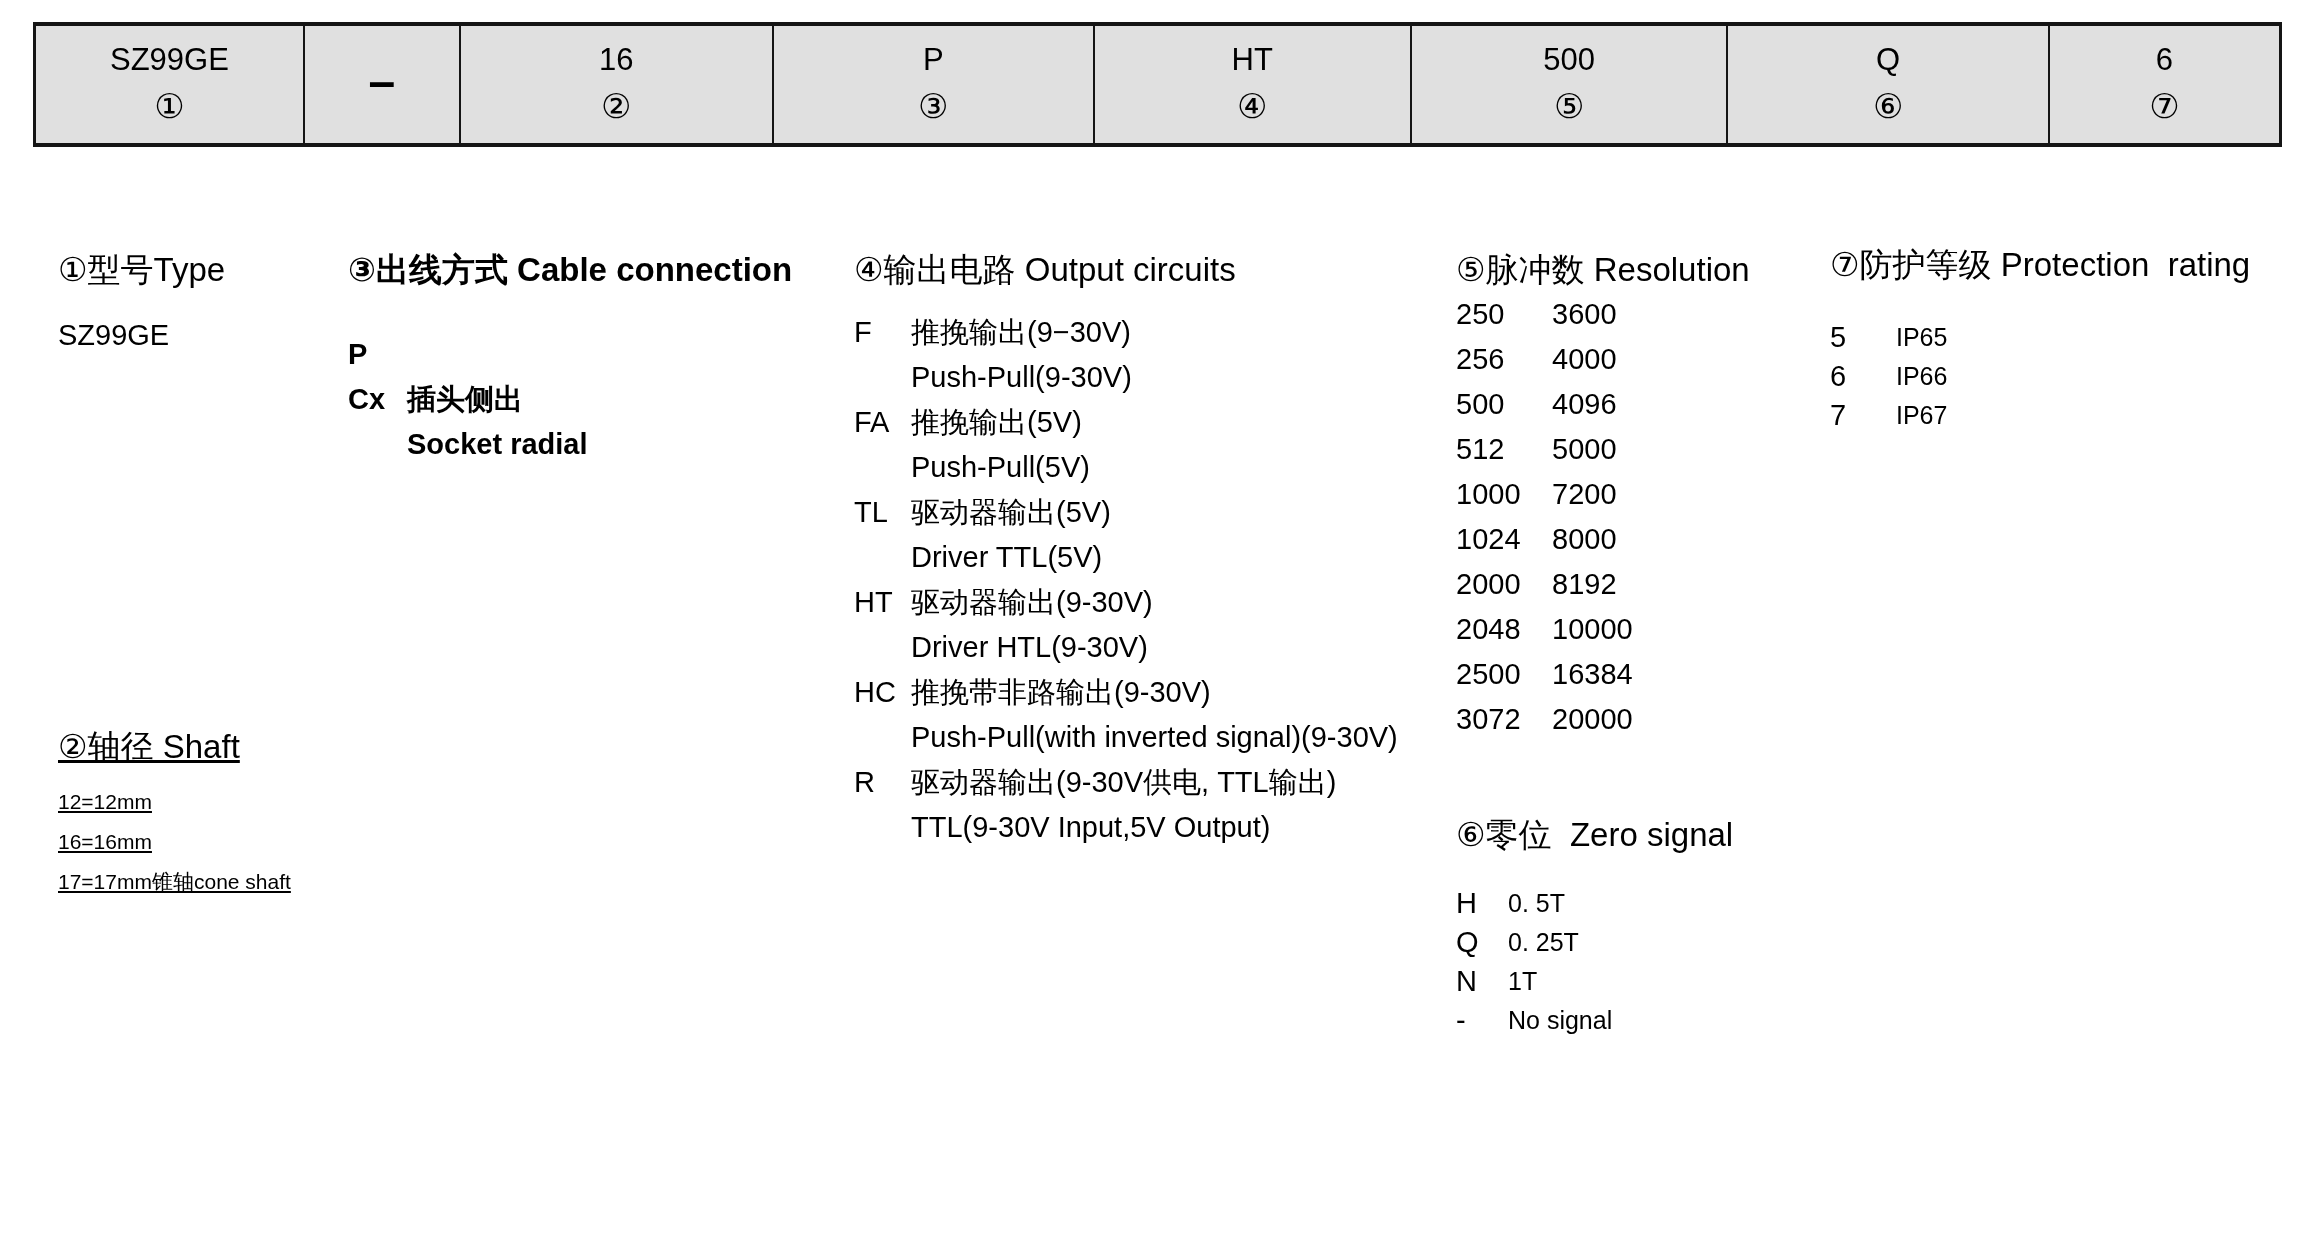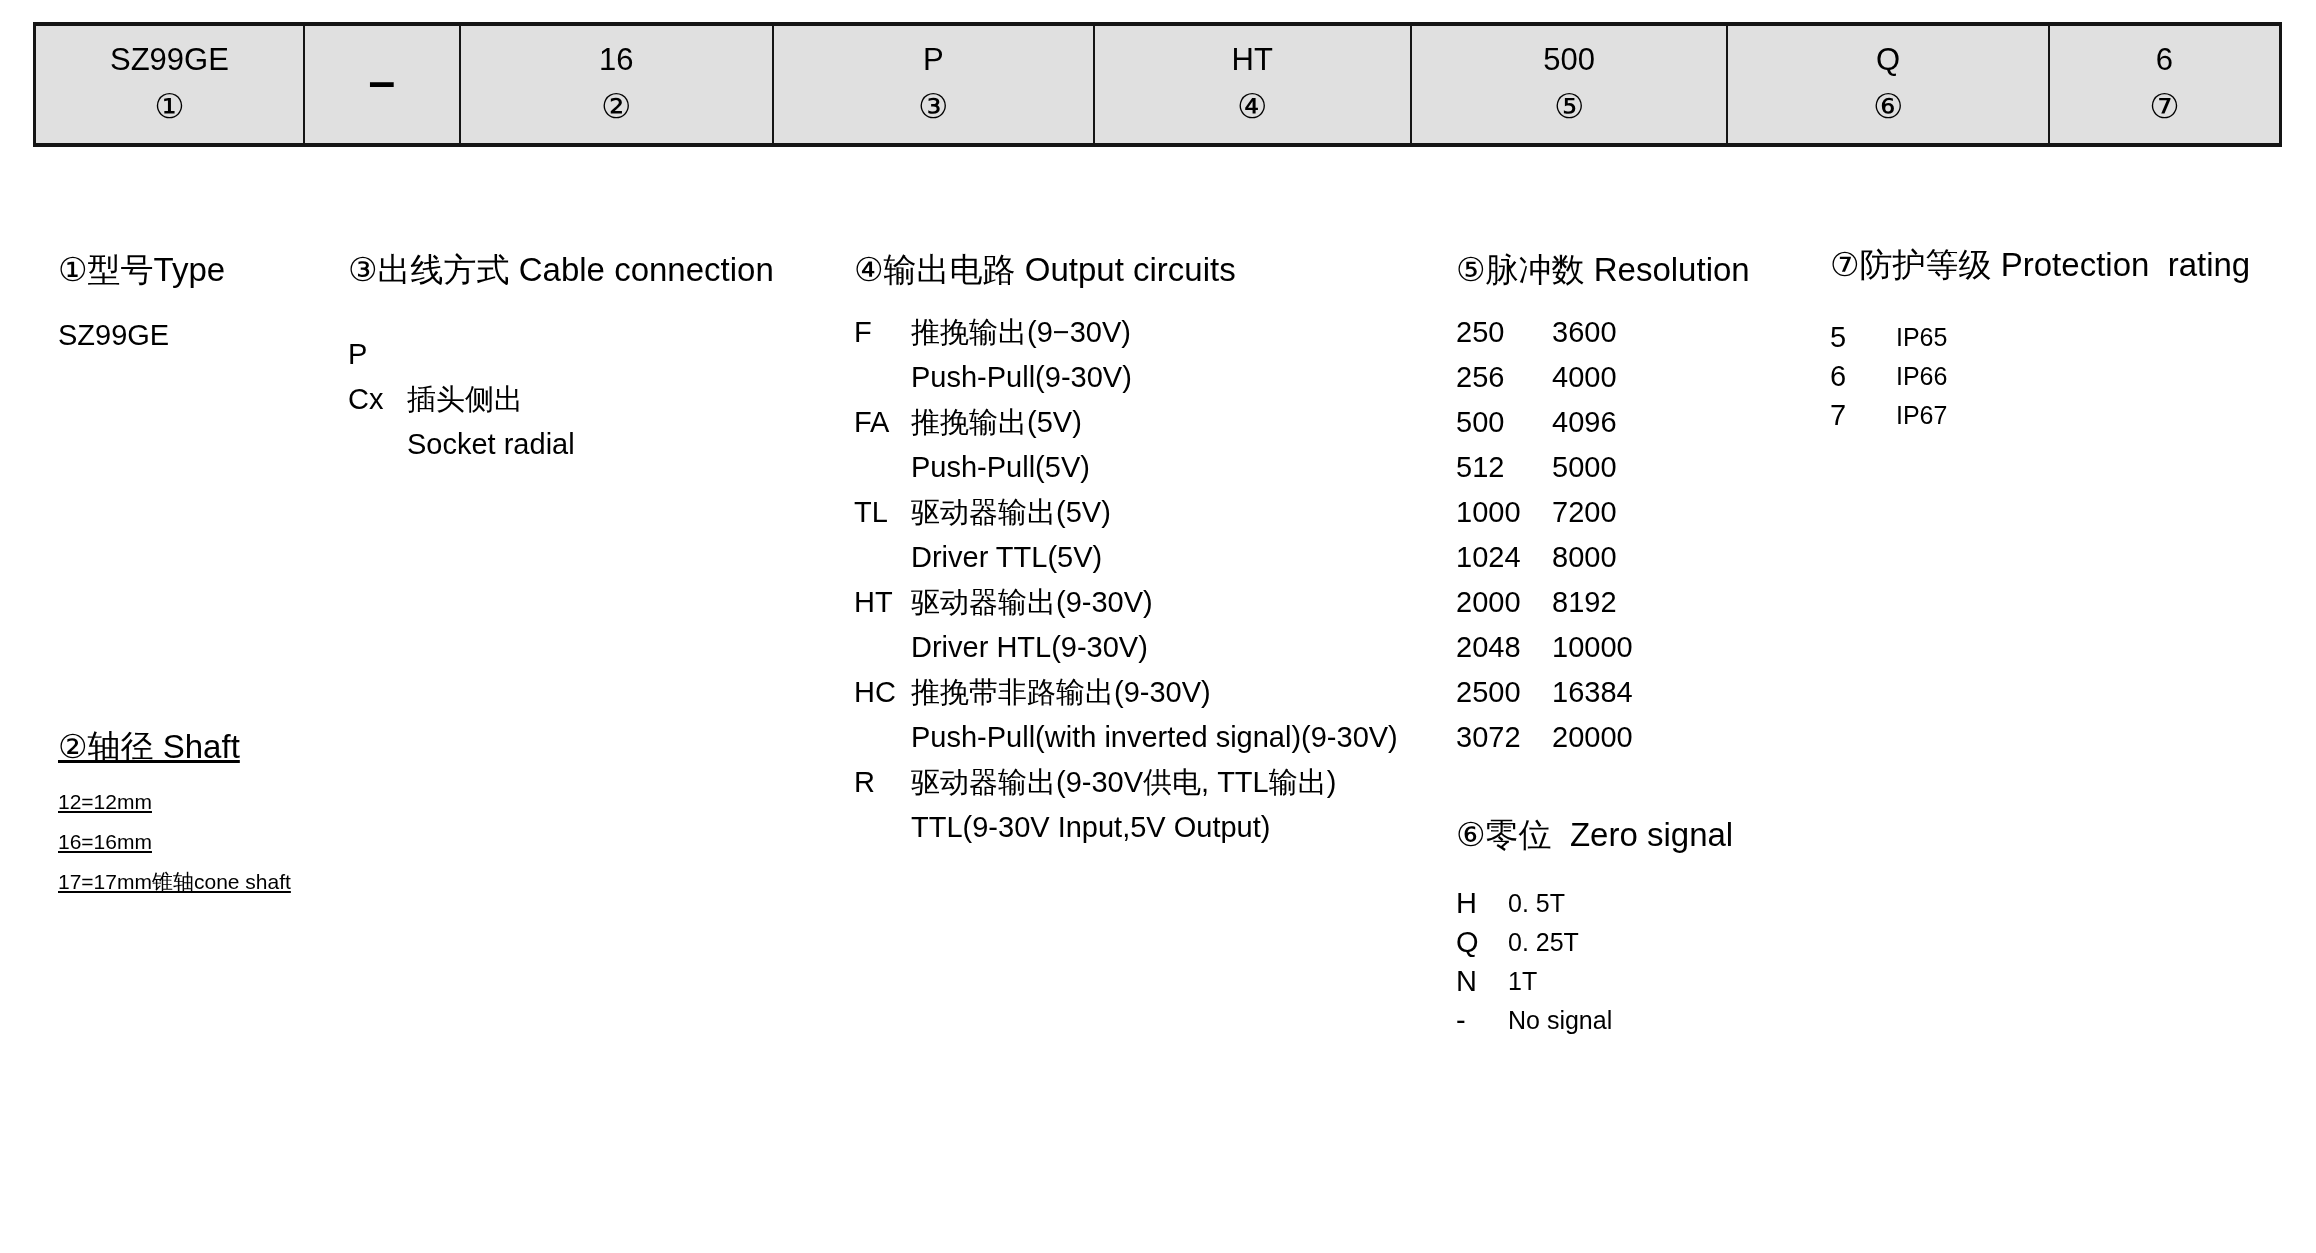--- a/index.html
+++ b/index.html
@@ -26,31 +26,31 @@
   .c4{flex:318 0 0;} .c5{flex:317 0 0;} .c6{flex:322 0 0;} .c7{flex:231 0 0;}
 
   
   .section{position:absolute;}
   .sec-title{font-size:33px;line-height:45px;white-space:pre;}
   .sec-type{left:58px;top:247px;width:280px;}
   .sec-type .value{font-size:29px;line-height:40px;margin-top:23px;}
   .sec-shaft{left:58px;top:724px;width:420px;text-decoration:underline;}
   .sec-shaft .plain-list{margin-top:13px;}
   .plain-list .line{font-size:21px;line-height:40px;white-space:pre;}
-  .sec-cable{left:348px;top:247px;width:520px;}
+  .sec-cable{left:348px;top:247px;width:520px;font-weight:bold;}
   .sec-cable .entries{margin-top:40px;}
   .sec-output{left:854px;top:247px;width:640px;}
   .sec-output .entries{margin-top:18px;}
   .entry{display:flex;}
   .entry .code{font-size:29px;line-height:45px;flex:0 0 57px;}
   .sec-cable .entry .code{flex:0 0 59px;}
   .entry .desc{flex:1;}
   .entry .desc div{font-size:29px;line-height:45px;white-space:pre;}
   .sec-res{left:1456px;top:247px;width:360px;}
-  .res-cols{display:flex;margin-top:18px;align-items:center;}
+  .res-cols{display:flex;margin-top:0;align-items:center;}
   .res-col1{width:96px;}
   .res-cols div{font-size:29px;line-height:45px;}
   .sec-zero{left:1456px;top:812px;width:420px;}
   .sec-zero .kv-list{margin-top:27px;}
   .kv{display:flex;}
   .kv .code{font-size:29px;line-height:39px;}
   .kv .val{font-size:25px;line-height:39px;white-space:pre;}
   .sec-zero .kv .code{flex:0 0 52px;}
   .sec-prot{left:1830px;top:242px;width:500px;}
   .sec-prot .kv-list{margin-top:31px;}

